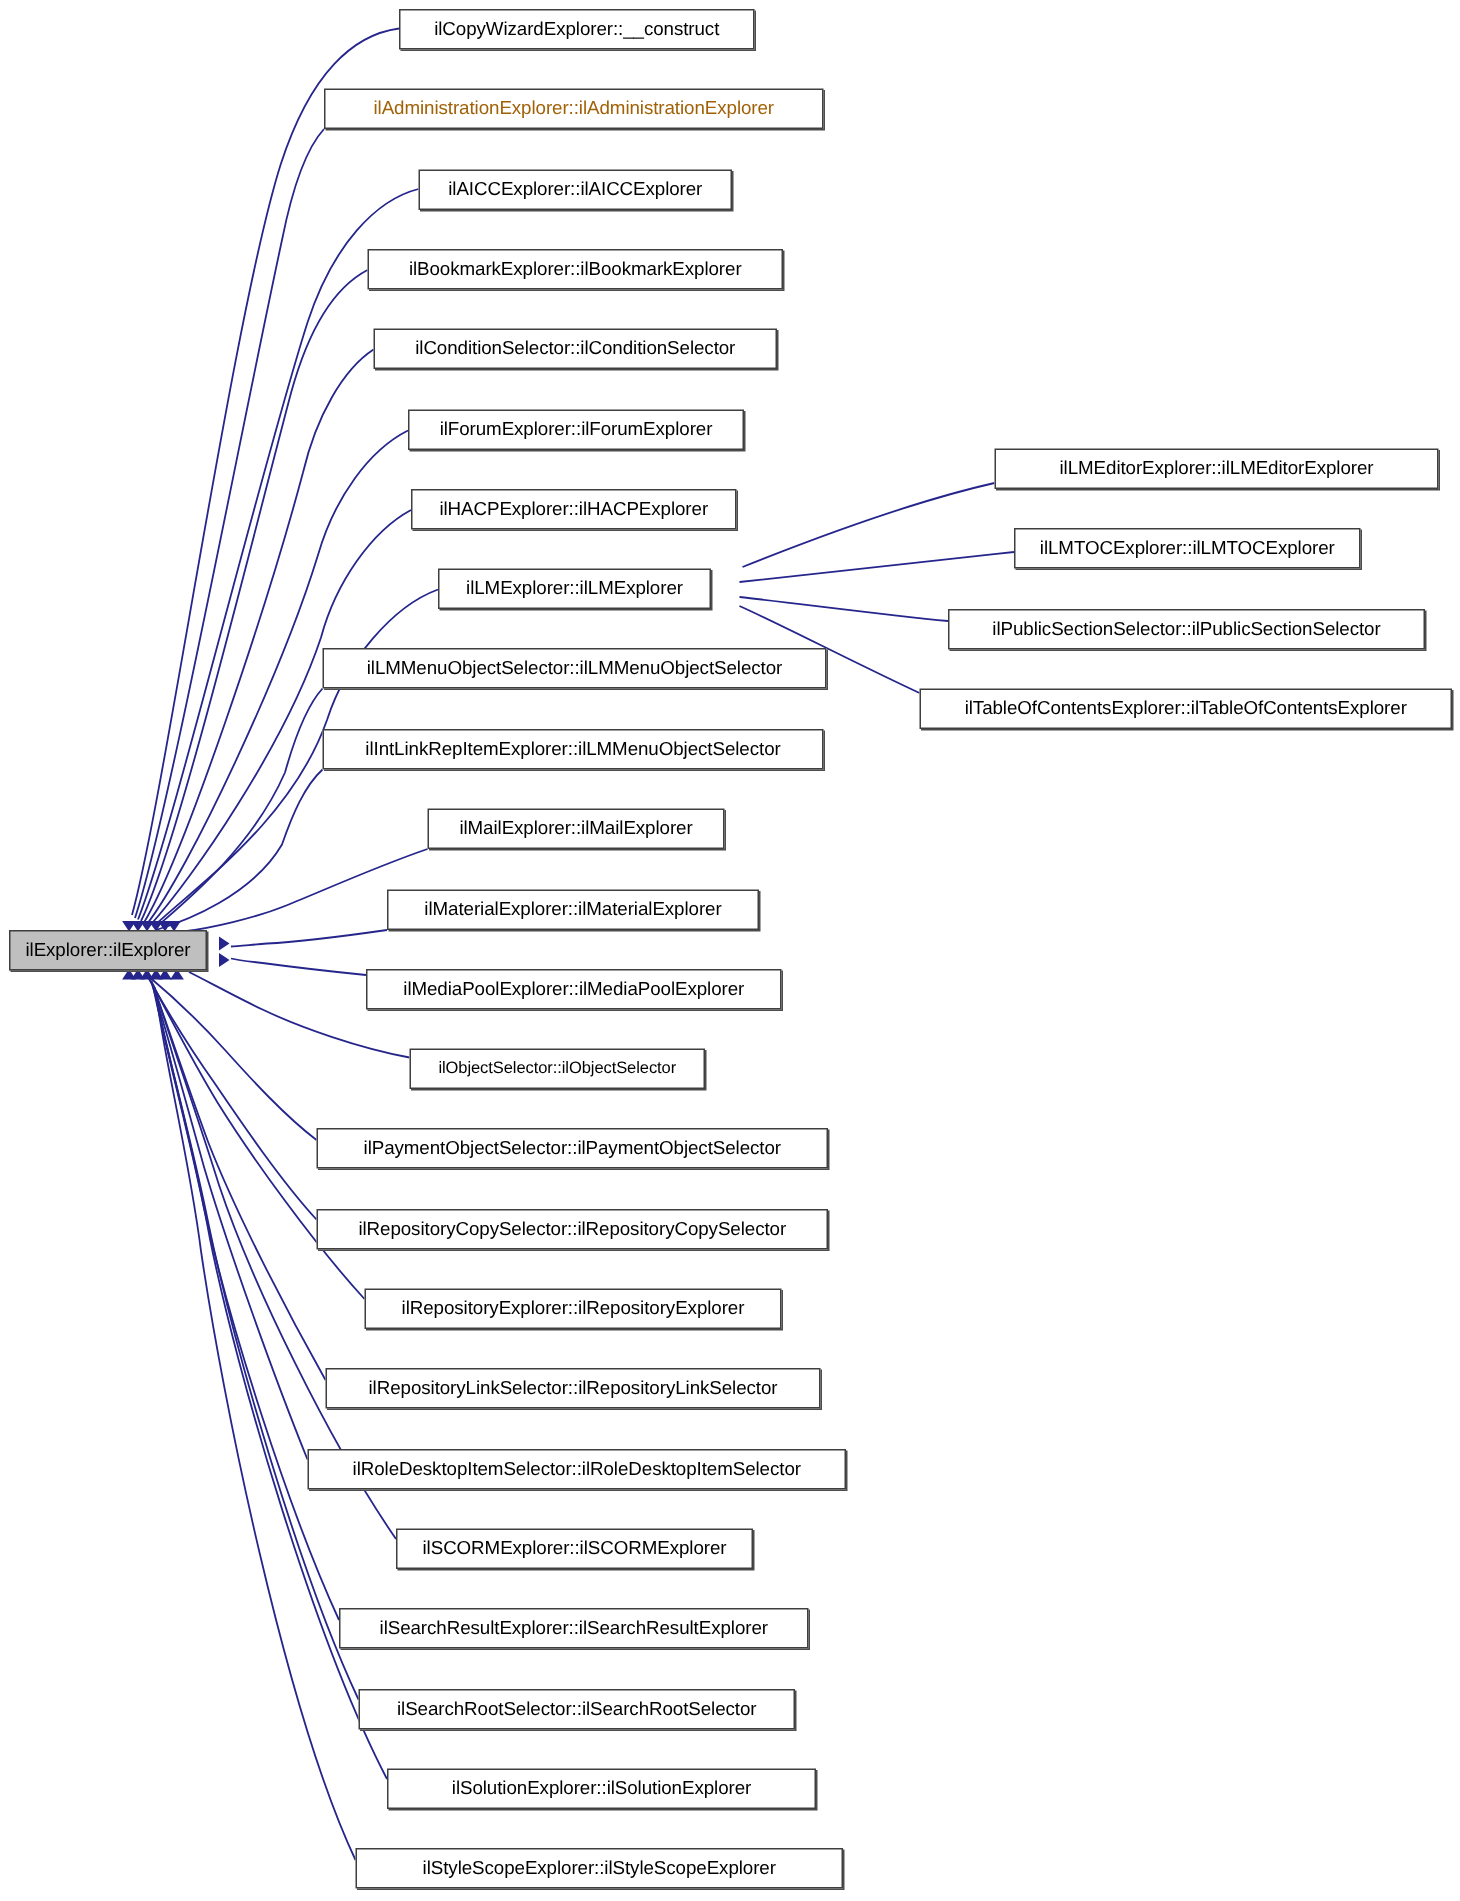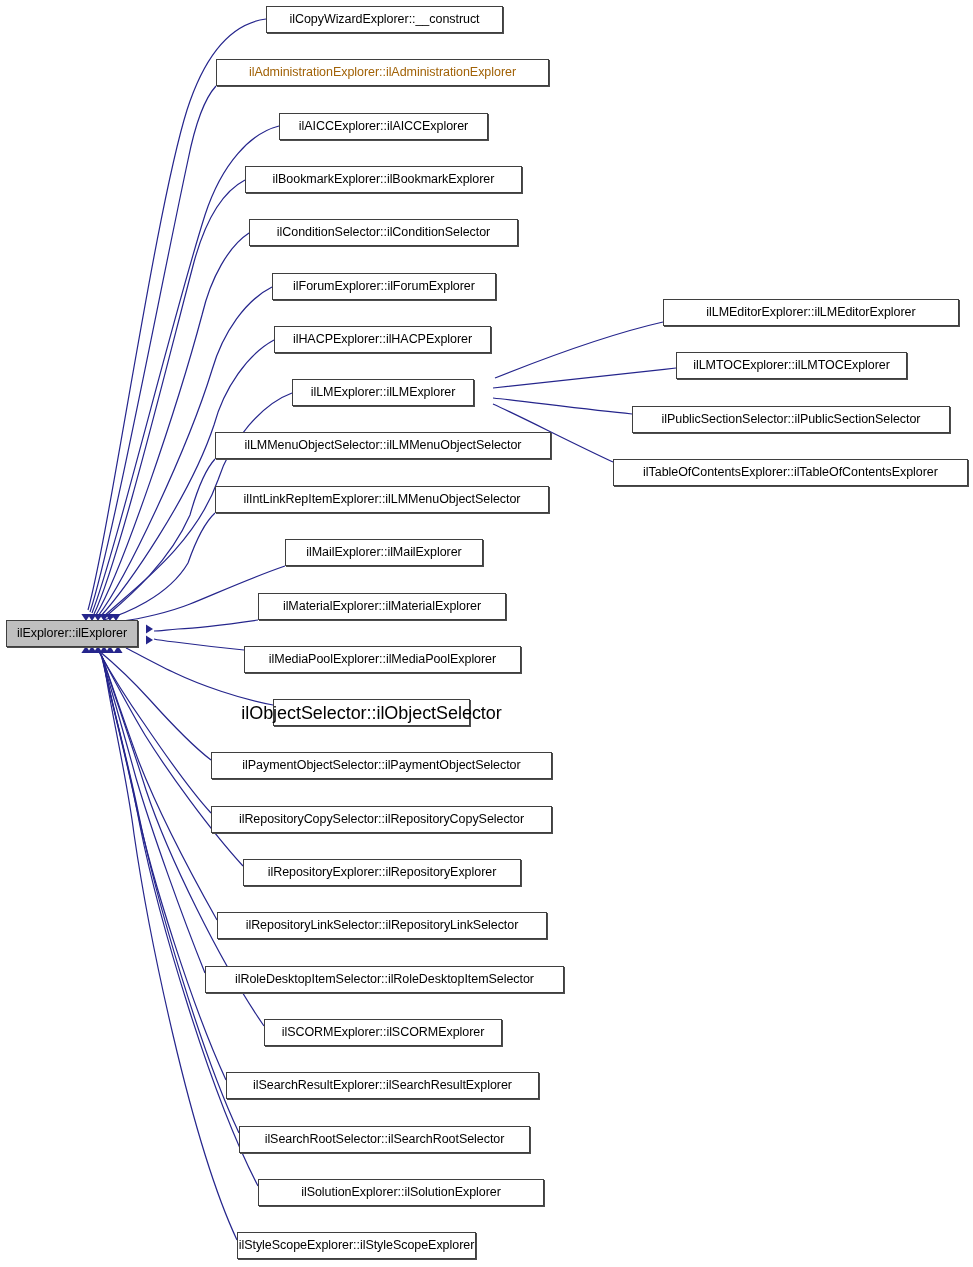--- a/index.html
+++ b/index.html
@@ -147,21 +147,21 @@
       <div class="graph-node" style="left: 285px; top: 539px; width: 198px; height: 27px; border-color: rgb(63, 63, 63); background: rgb(255, 255, 255); color: rgb(0, 0, 0);">
         <span class="node-label">ilMailExplorer::ilMailExplorer</span>
       </div>
       <div class="graph-node" style="left: 258px; top: 593px; width: 248px; height: 27px; border-color: rgb(63, 63, 63); background: rgb(255, 255, 255); color: rgb(0, 0, 0);">
         <span class="node-label">ilMaterialExplorer::ilMaterialExplorer</span>
       </div>
       <div class="graph-node" style="left: 244px; top: 646px; width: 277px; height: 27px; border-color: rgb(63, 63, 63); background: rgb(255, 255, 255); color: rgb(0, 0, 0);">
         <span class="node-label">ilMediaPoolExplorer::ilMediaPoolExplorer</span>
       </div>
       <div class="graph-node" style="left: 273px; top: 699px; width: 197px; height: 27px; border-color: rgb(63, 63, 63); background: rgb(255, 255, 255); color: rgb(0, 0, 0);">
-        <span class="node-label" style="font-size: 18px;">ilObjectSelector::ilObjectSelector</span>
+        <span class="node-label" style="font-size: 11px;">ilObjectSelector::ilObjectSelector</span>
       </div>
       <div class="graph-node" style="left: 211px; top: 752px; width: 341px; height: 27px; border-color: rgb(63, 63, 63); background: rgb(255, 255, 255); color: rgb(0, 0, 0);">
         <span class="node-label">ilPaymentObjectSelector::ilPaymentObjectSelector</span>
       </div>
       <div class="graph-node" style="left: 211px; top: 806px; width: 341px; height: 27px; border-color: rgb(63, 63, 63); background: rgb(255, 255, 255); color: rgb(0, 0, 0);">
         <span class="node-label">ilRepositoryCopySelector::ilRepositoryCopySelector</span>
       </div>
       <div class="graph-node" style="left: 243px; top: 859px; width: 278px; height: 27px; border-color: rgb(63, 63, 63); background: rgb(255, 255, 255); color: rgb(0, 0, 0);">
         <span class="node-label">ilRepositoryExplorer::ilRepositoryExplorer</span>
       </div>
@@ -176,21 +176,21 @@
       </div>
       <div class="graph-node" style="left: 226px; top: 1072px; width: 313px; height: 27px; border-color: rgb(63, 63, 63); background: rgb(255, 255, 255); color: rgb(0, 0, 0);">
         <span class="node-label">ilSearchResultExplorer::ilSearchResultExplorer</span>
       </div>
       <div class="graph-node" style="left: 239px; top: 1126px; width: 291px; height: 27px; border-color: rgb(63, 63, 63); background: rgb(255, 255, 255); color: rgb(0, 0, 0);">
         <span class="node-label">ilSearchRootSelector::ilSearchRootSelector</span>
       </div>
       <div class="graph-node" style="left: 258px; top: 1179px; width: 286px; height: 27px; border-color: rgb(63, 63, 63); background: rgb(255, 255, 255); color: rgb(0, 0, 0);">
         <span class="node-label">ilSolutionExplorer::ilSolutionExplorer</span>
       </div>
-      <div class="graph-node" style="left: 237px; top: 1232px; width: 239px; height: 27px; border-color: rgb(63, 63, 63); background: rgb(255, 255, 255); color: rgb(0, 0, 0);">
+      <div class="graph-node" style="left: 237px; top: 1232px; width: 325px; height: 27px; border-color: rgb(63, 63, 63); background: rgb(255, 255, 255); color: rgb(0, 0, 0);">
         <span class="node-label">ilStyleScopeExplorer::ilStyleScopeExplorer</span>
       </div>
       <div class="graph-node" style="left: 663px; top: 299px; width: 296px; height: 27px; border-color: rgb(63, 63, 63); background: rgb(255, 255, 255); color: rgb(0, 0, 0);">
         <span class="node-label">ilLMEditorExplorer::ilLMEditorExplorer</span>
       </div>
       <div class="graph-node" style="left: 676px; top: 352px; width: 231px; height: 27px; border-color: rgb(63, 63, 63); background: rgb(255, 255, 255); color: rgb(0, 0, 0);">
         <span class="node-label">ilLMTOCExplorer::ilLMTOCExplorer</span>
       </div>
       <div class="graph-node" style="left: 632px; top: 406px; width: 318px; height: 27px; border-color: rgb(63, 63, 63); background: rgb(255, 255, 255); color: rgb(0, 0, 0);">
         <span class="node-label">ilPublicSectionSelector::ilPublicSectionSelector</span>

